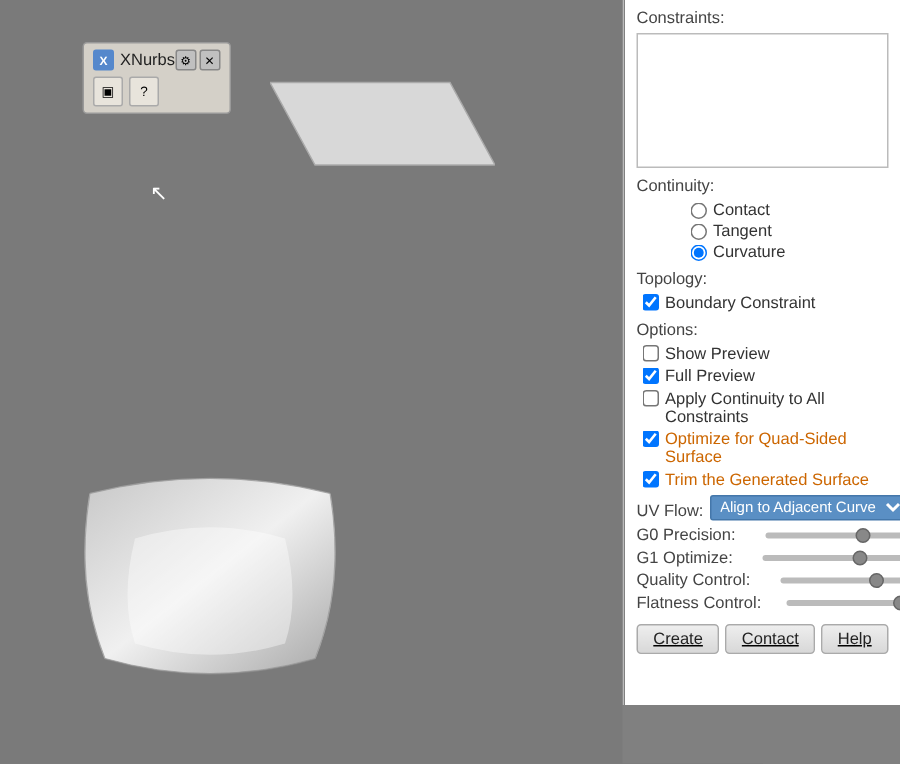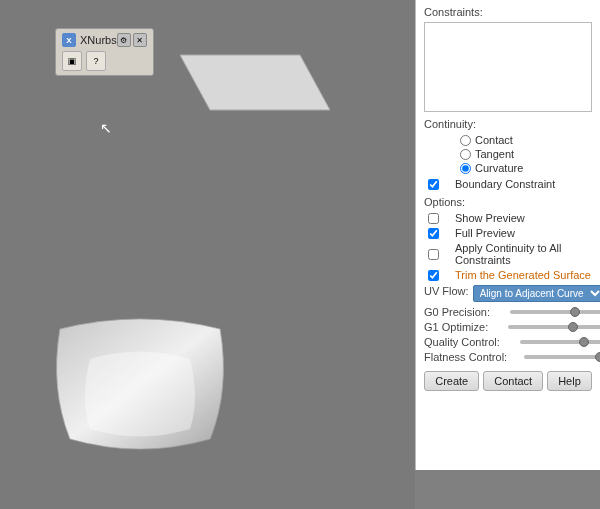--- a/index.html
+++ b/index.html
@@ -180,42 +180,42 @@
     
     .checkbox-group {
       display: flex;
       flex-direction: column;
       gap: 3px;
       margin-bottom: 4px;
       padding-left: 4px;
     }
     .checkbox-item {
       display: flex;
-      align-items: center;
-      gap: 16px;
+      align-items: flex-start;
+      gap: 4px;
       cursor: pointer;
     }
     .checkbox-item input[type="checkbox"] {
       margin: 0;
       width: 11px;
       height: 11px;
       cursor: pointer;
     }
     .checkbox-label {
       font-size: 11px;
       color: #333;
     }
     .checkbox-label.orange {
       color: #cc6600;
     }
 
     
     .uv-flow-row {
       display: flex;
-      align-items: flex-start;
+      align-items: flex-end;
       gap: 4px;
       margin-bottom: 4px;
     }
     .uv-flow-label {
       font-size: 11px;
       color: #444;
       white-space: nowrap;
     }
     .uv-flow-select {
       flex: 1;
@@ -259,20 +259,21 @@
       border-radius: 50%;
       border: 1px solid #666;
     }
 
     
     .bottom-buttons {
       display: flex;
       gap: 4px;
       margin-top: 8px;
       justify-content: center;
+      text-decoration: underline;
     }
     .action-btn {
       padding: 3px 10px;
       font-size: 11px;
       background: linear-gradient(to bottom, #eeeeee, #d8d8d8);
       border: 1px solid #aaa;
       border-radius: 3px;
       cursor: pointer;
       color: #222;
     }
@@ -342,40 +343,45 @@
     <label class="radio-item">
       <input type="radio" name="continuity" style="">
       <span class="radio-label">Tangent</span>
     </label>
     <label class="radio-item">
       <input type="radio" name="continuity" checked="" style="">
       <span class="radio-label">Curvature</span>
     </label>
   </div>
 
+  <div class="section-label">Topology:</div>
   <div class="checkbox-group">
     <label class="checkbox-item">
       <input type="checkbox" checked="" style="">
       <span class="checkbox-label">Boundary Constraint</span>
     </label>
   </div>
 
   <div class="section-label">Options:</div>
   <div class="checkbox-group">
     <label class="checkbox-item">
       <input type="checkbox" style="">
       <span class="checkbox-label">Show Preview</span>
     </label>
     <label class="checkbox-item">
       <input type="checkbox" checked="" style="">
       <span class="checkbox-label">Full Preview</span>
     </label>
     <label class="checkbox-item">
       <input type="checkbox" style="">
       <span class="checkbox-label">Apply Continuity to All Constraints</span>
+    </label>
+    <label class="checkbox-item">
+      <input type="checkbox" checked="" style="">
+      <span class="checkbox-label orange">Optimize for Quad-Sided Surface</span>
     </label>
     <label class="checkbox-item">
       <input type="checkbox" checked="" style="">
       <span class="checkbox-label orange">Trim the Generated Surface</span>
     </label>
   </div>
 
   <div class="uv-flow-row">
     <span class="uv-flow-label">UV Flow:</span>
     <select class="uv-flow-select">

